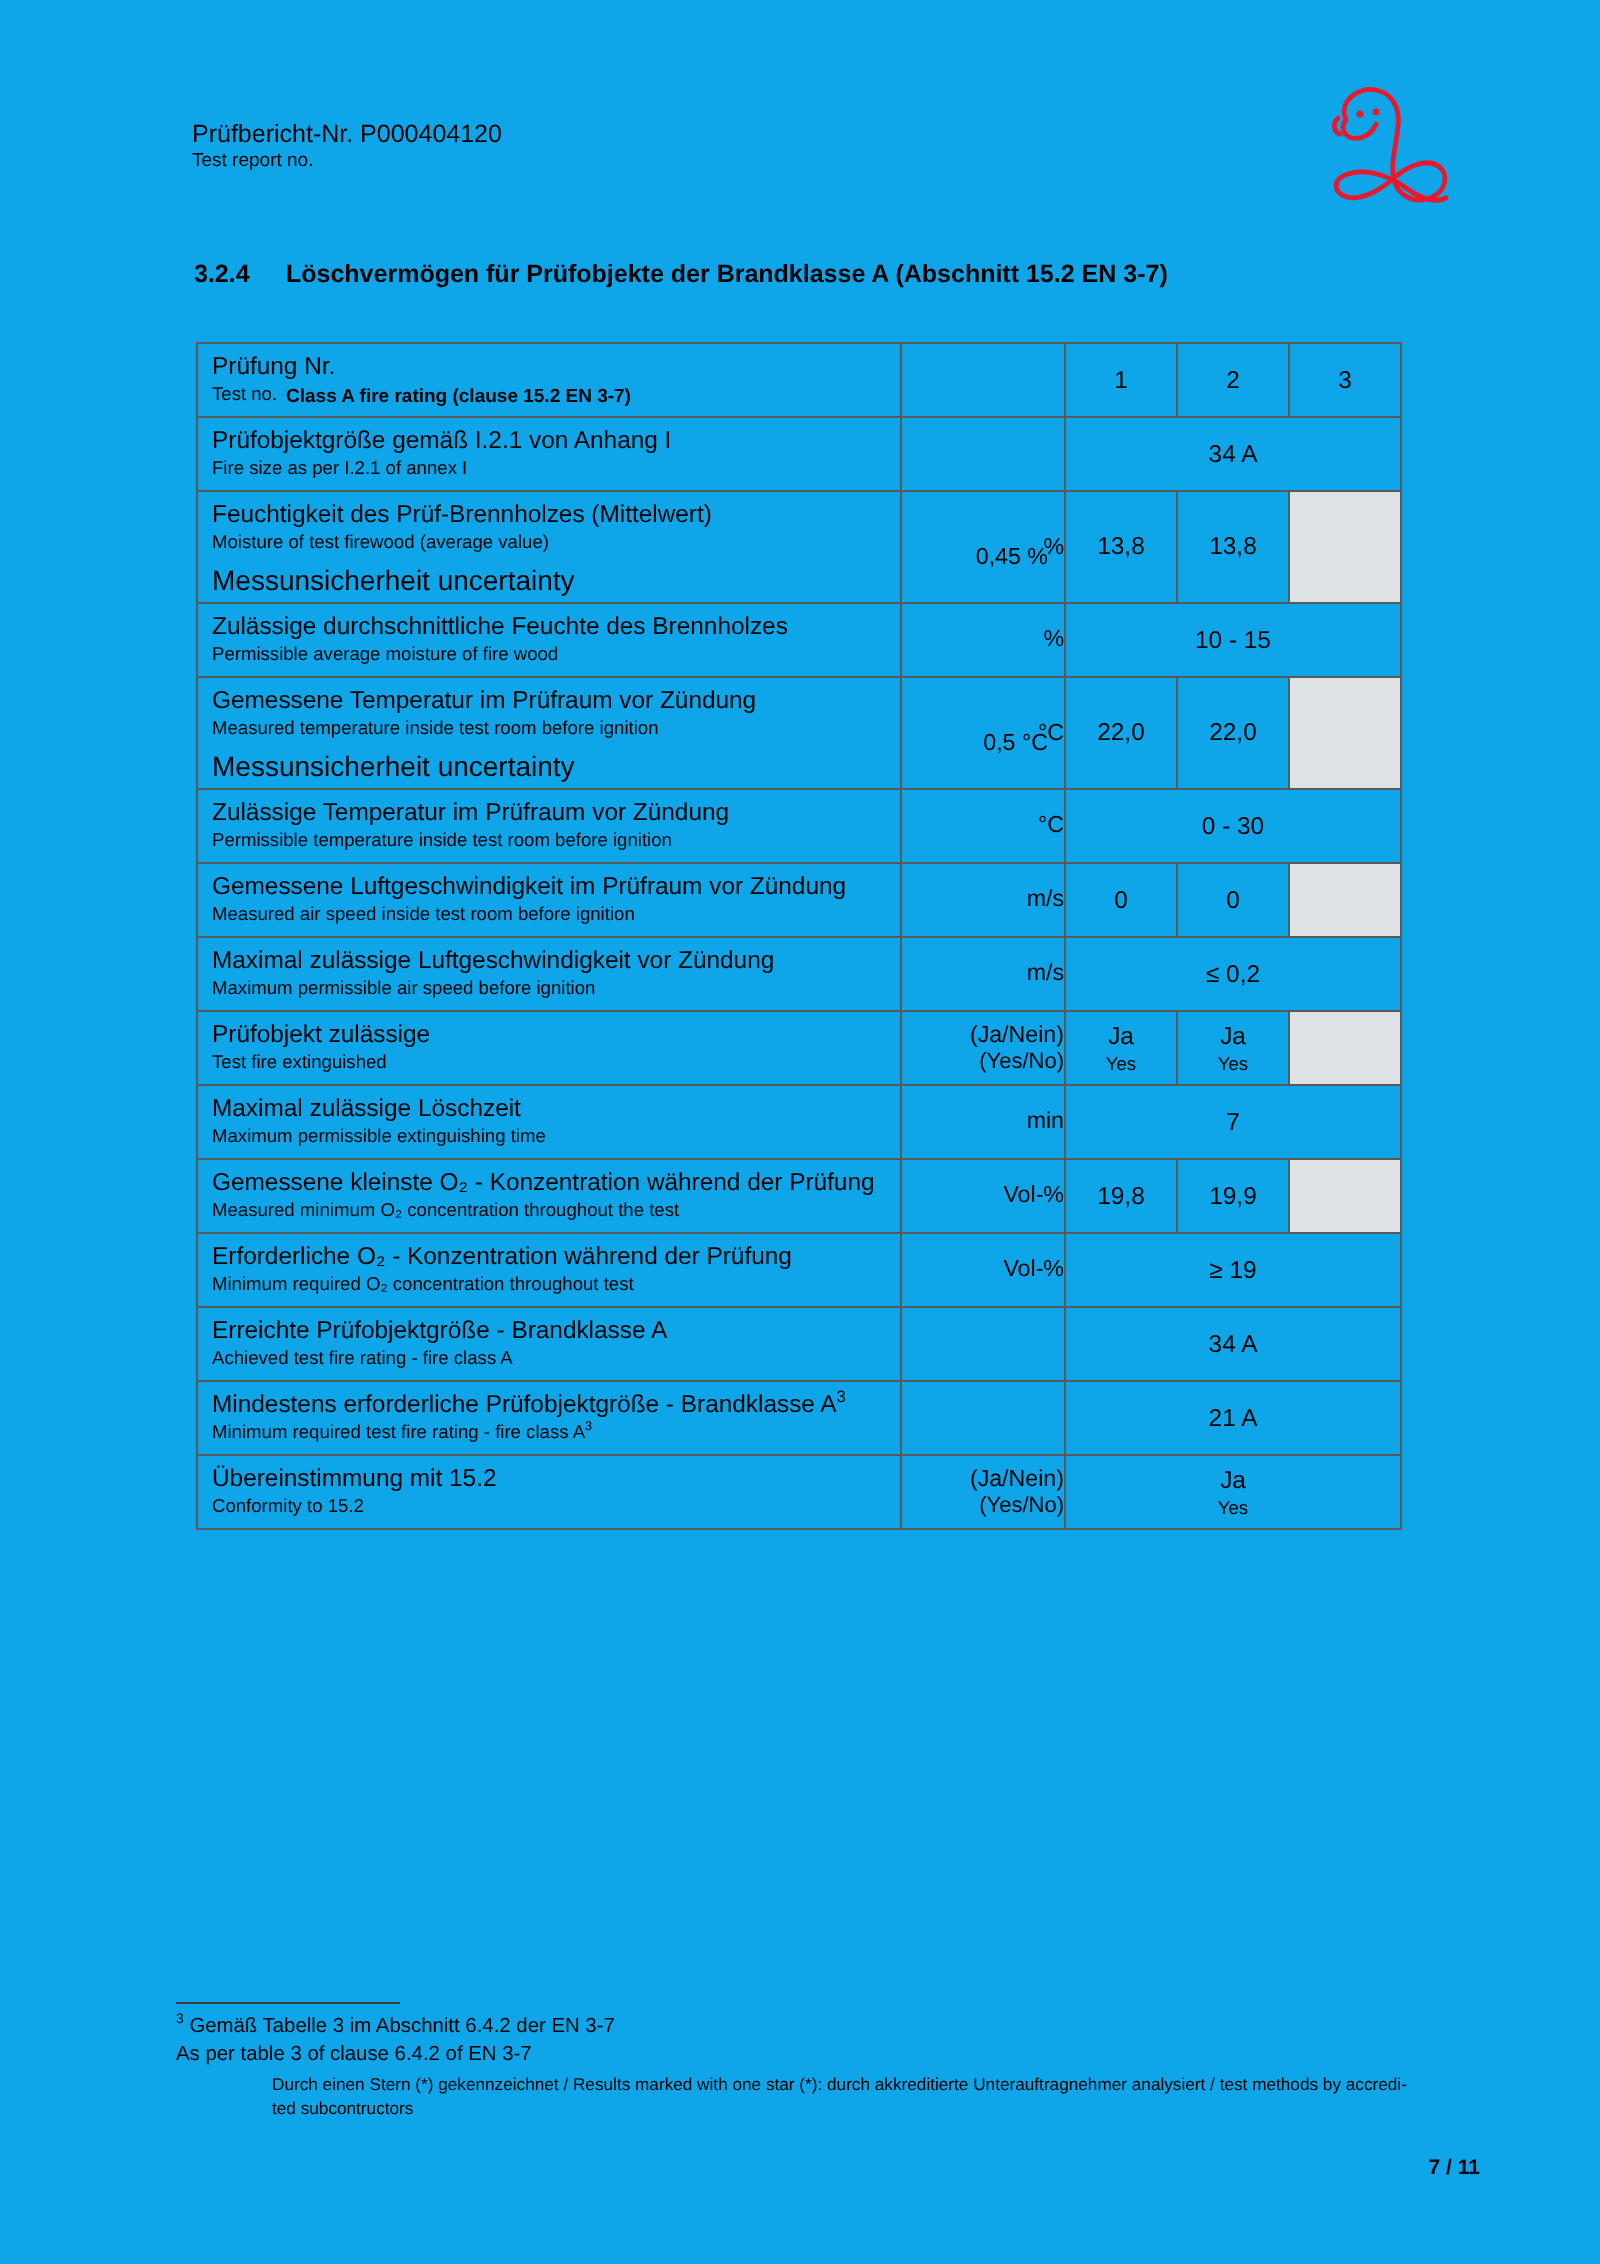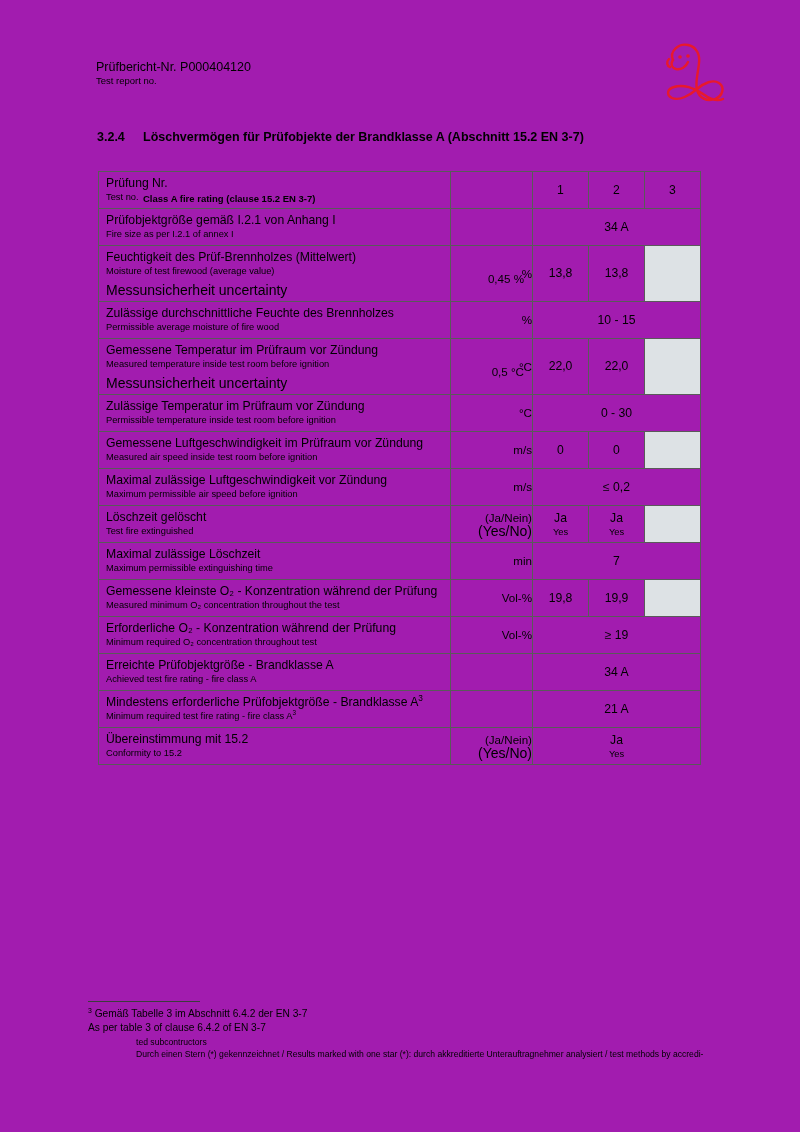--- a/index.html
+++ b/index.html
@@ -12,21 +12,21 @@
     height: 1132px;
     position: relative;
     font-family: "Liberation Sans", sans-serif;
     color: #000000;
     overflow: hidden;
   }
 
   .page {
     position: absolute;
     inset: 0;
-    background: #a21caf;
+    background: #0ea5e9;
     padding-left: 36px;
   }
 
   
   .report-header {
     position: absolute;
     left: 96px;
     top: 60px;
   }
   .report-header .de {
@@ -119,21 +119,21 @@
     padding: 5px 8px 4px 4px;
     font-size: 11.6px;
     position: relative;
   }
   td.unit .u-top {
     display: block;
     line-height: 14px;
   }
   td.unit .u-sub {
     display: block;
-    font-size: 14px;
+    font-size: 11px;
     line-height: 12px;
   }
   td.unit .u-bot {
     position: absolute;
     right: 8px;
     bottom: 16px;
     font-size: 11.6px;
     line-height: 13px;
   }
 
@@ -337,21 +337,21 @@
         </td>
         <td class="unit">
               <span class="u-top">m/s</span>
             </td>
         <td class="val" colspan="3">≤ 0,2</td>
       </tr>
 
       <tr>
         <td>
           <div class="cellpad">
-            <div class="de">Löschzeit gelöscht</div>
+            <div class="de">Prüfobjekt zulässige</div>
             <div class="en">Test fire extinguished</div>
           </div>
         </td>
         <td class="unit">
           <span class="u-top">(Ja/Nein)</span>
           <span class="u-sub">(Yes/No)</span>
         </td>
         <td class="val">
           <span class="v-de">Ja</span>
           <span class="v-en">Yes</span>
@@ -450,19 +450,20 @@
 
       </tbody>
     </table>
   </div>
 
   <div class="foot-rule"></div>
   <div class="footnote">
     <div class="f1"><sup>3</sup> Gemäß Tabelle 3 im Abschnitt 6.4.2 der EN 3-7</div>
     <div class="f1">As per table 3 of clause 6.4.2 of EN 3-7</div>
     <div class="f-indent">
+      <div class="f2">Durch einen Stern (*) gekennzeichnet / Results marked with one star (*): durch akkreditierte Unterauftragnehmer analysiert / test methods by accredi-</div>
       <div class="f2">ted subcontructors</div>
-      <div class="f2">Durch einen Stern (*) gekennzeichnet / Results marked with one star (*): durch akkreditierte Unterauftragnehmer analysiert / test methods by accredi-</div>
     </div>
   </div>
 
+  <div class="page-no">7 / 11</div>
 
 </div>
 
 </body></html>

